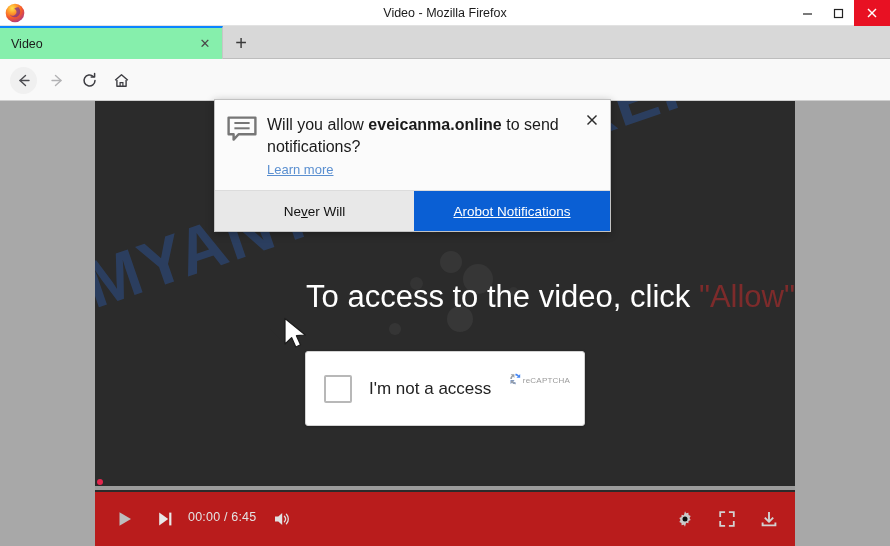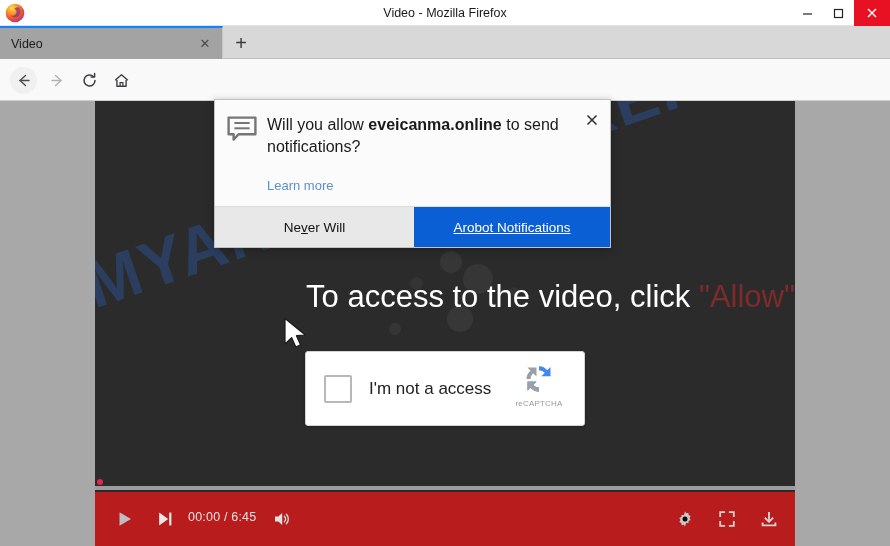--- a/index.html
+++ b/index.html
@@ -40,21 +40,21 @@
   .win-btn.close { background: #e81123; color: #fff; width: 36px; font-size: 13px; }
 
   
   .tabstrip {
     position: absolute; left: 0; top: 26px; width: 890px; height: 33px;
     background: #d8d8d8;
     border-bottom: 1px solid #bdbdbd;
   }
   .tab {
     position: absolute; left: 0; top: 0; width: 223px; height: 33px;
-    background: #a3a3a3;
+    background: #86efac;
     border-top: 2px solid #0a84ff;
     border-right: 1px solid #c6c6c6;
     display: flex; align-items: center;
   }
   .tab-label {
     margin-left: 11px; font-size: 12.5px; color: #1c1c1c;
     white-space: nowrap; overflow: hidden; text-overflow: ellipsis; flex: 1;
   }
   .tab-close {
     width: 22px; height: 22px; margin-right: 6px;
@@ -145,21 +145,21 @@
     box-shadow: 0 1px 3px rgba(0,0,0,.25);
     display: flex; align-items: center;
   }
   .cap-box {
     width: 28px; height: 28px; margin-left: 18px;
     border: 2px solid #b8b8b8; border-radius: 2px; background: #fff;
   }
   .cap-label { margin-left: 17px; font-size: 17px; color: #222; }
   .cap-logo {
     position: absolute; right: 14px; top: 9px; width: 62px;
-    display: flex; flex-direction: column; align-items: center;
+    display: flex; flex-direction: row; align-items: center;
   }
   .cap-logo-text { font-size: 8px; color: #9a9a9a; letter-spacing: .2px; margin-top: 2px; }
 
   
   .player-bar {
     position: absolute; left: 0; bottom: 0; width: 700px; height: 54px;
     background: #b91c1c;
   }
   .progress-track {
     position: absolute; left: 0; top: -6px; width: 700px; height: 4px;
@@ -185,22 +185,22 @@
     border: 1px solid #c2c2c2;
     box-shadow: 0 2px 8px rgba(0,0,0,.30);
     z-index: 60;
   }
   .notif-body { position: relative; padding: 14px 12px 12px 12px; display: flex; min-height: 78px; }
   .notif-icon { width: 40px; flex: 0 0 40px; padding-top: 2px; }
   .notif-content { flex: 1; padding-right: 18px; }
   .notif-text { font-size: 16px; color: #1a1a1a; line-height: 1.38; }
   .notif-text b { font-weight: 700; }
   .notif-learn {
-    display: inline-block; margin-top: 20px;
-    font-size: 13px; color: #5a8fd0;
+    display: inline-block; margin-top: 4px;
+    font-size: 13px; color: #5a8fd0; text-decoration: underline;
   }
   .notif-close {
     position: absolute; right: 10px; top: 12px; width: 16px; height: 16px;
     display: flex; align-items: center; justify-content: center;
     font-size: 14px; color: #2c2c2c;
   }
   .notif-actions { display: flex; border-top: 1px solid #dcdcdc; }
   .btn-never {
     flex: 0 0 199px; height: 40px; background: #e8e8e8;
     display: flex; align-items: center; justify-content: center;

